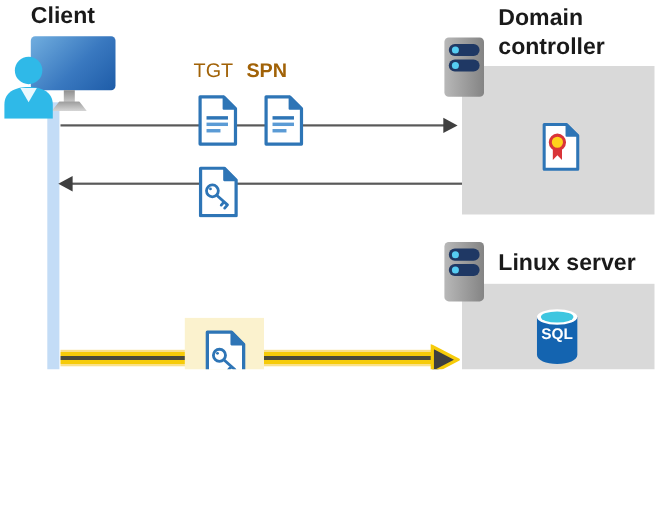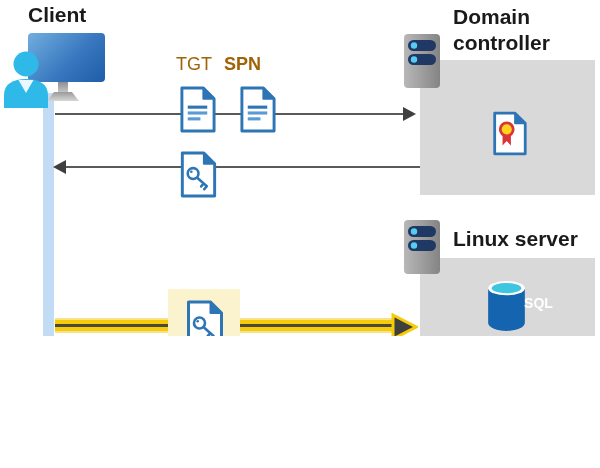--- a/index.html
+++ b/index.html
@@ -30,21 +30,21 @@
   .ghead-left{width:0;height:0;border-right:13px solid #3F3F3F;
            border-top:7px solid transparent;border-bottom:7px solid transparent;z-index:2;}
   
   .yline{left:55px;top:318px;width:337px;height:15px;z-index:2;
          background:linear-gradient(180deg,#F9E08A 0 2px,#F6CB09 2px 6px,#4A4A3A 6px 9px,
                      #F6CB09 9px 13px,#F9E08A 13px 15px);}
   .yhead{left:391px;top:313px;z-index:2;}
   .hl-square{left:168px;top:289px;width:72px;height:79px;background:#FBF2CE;z-index:3;}
   .icon{z-index:4;}
   .sql-text{left:485px;top:295px;width:43px;text-align:center;color:#fff;
-            font-weight:bold;font-size:14px;z-index:5;margin-left:32px;}
+            font-weight:bold;font-size:14px;z-index:5;}
 </style>
 </head>
 <body>
 
 <div class="stage">
 
   <svg width="0" height="0" style="position:absolute" aria-hidden="true">
     <defs>
       <linearGradient id="srvGrad" x1="0" y1="0" x2="1" y2="0">
         <stop offset="0" stop-color="#B8B8B8"></stop>

